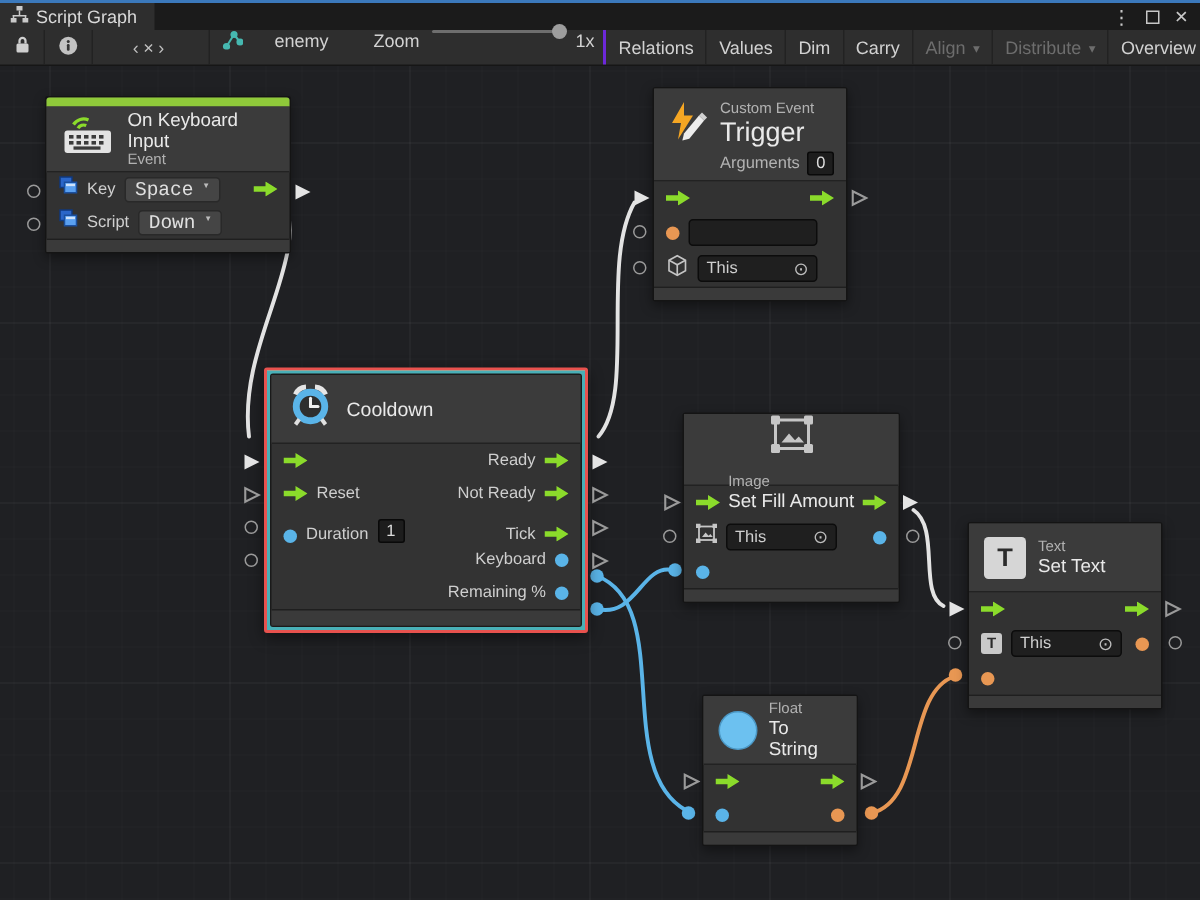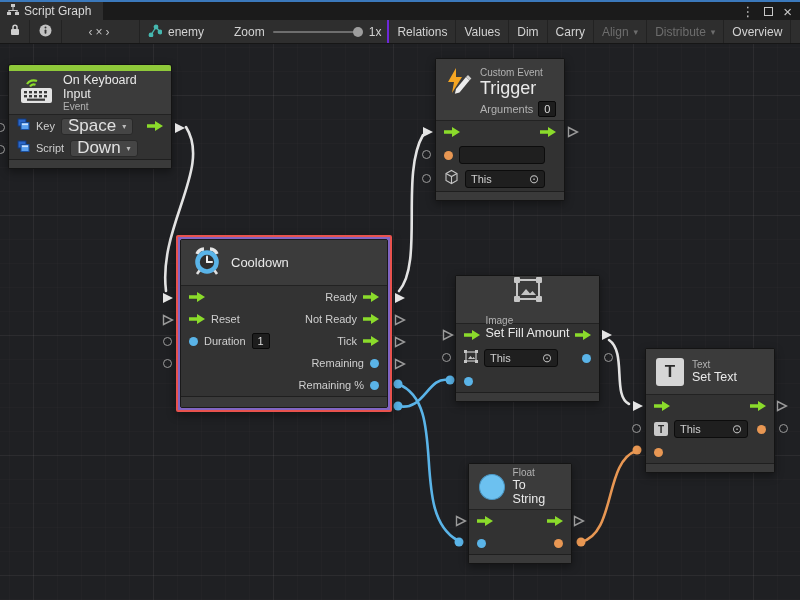--- a/index.html
+++ b/index.html
@@ -20,22 +20,22 @@
   
   .toolbar { position:absolute; left:0; top:20px; width:800px; height:24px; background:#2e2e2e;
     border-bottom:1px solid #161616; display:flex; align-items:stretch; color:#d2d2d2; font-size:12px; }
   .tbtn { display:flex; align-items:center; justify-content:center; padding:0 8px;
     border-right:1px solid #222; cursor:default; white-space:nowrap; }
   .tbtn.disabled { color:#6d6d6d; }
   .tbtn.has-caret::after { content:"▾"; font-size:9px; margin-left:5px; color:inherit; }
   .tb-left { display:flex; }
   .tb-icon { width:30px; }
   .tb-code { width:78px; color:#c0c0c0; letter-spacing:3px; font-size:12px; }
-  .tb-graph { display:flex; align-items:center; gap:6px; padding:0 10px 0 8px; border-right:0; }
-  .zoomwrap { display:flex; align-items:center; gap:8px; padding:0 6px; flex:1 1 auto; }
+  .tb-graph { display:flex; align-items:flex-start; gap:21px; padding:0 10px 0 8px; border-right:0; }
+  .zoomwrap { display:flex; align-items:flex-start; gap:8px; padding:0 6px; flex:1 1 auto; }
   .zoomtrack { position:relative; width:88px; height:2px; background:#6e6e6e; border-radius:1px; }
   .zoomhandle { position:absolute; right:-2px; top:-4px; width:10px; height:10px; border-radius:50%; background:#9d9d9d; }
   .tb-right { display:flex; margin-left:auto; }
   .tb-right .tbtn:first-child { border-left:2px solid #6d28d9; }
 
   
   .canvas { position:absolute; left:0; top:44px; width:800px; height:556px; background:#1f2023;
     background-image:
       linear-gradient(to right, rgba(255,255,255,0.045) 1px, transparent 1px),
       linear-gradient(to bottom, rgba(255,255,255,0.045) 1px, transparent 1px),
@@ -61,35 +61,35 @@
   .dot { width:9px; height:9px; border-radius:50%; flex:0 0 auto; }
   .dot.blue { background:var(--value-blue); }
   .dot.orange { background:var(--value-orange); }
   .dot.purple { background:var(--value-purple); }
 
   .field { background:#1f1f1f; border:1px solid #0c0c0c; border-radius:3px; height:18px;
     display:flex; align-items:center; color:#cfcfcf; font-size:11px; padding:0 5px; }
   .field.obj { justify-content:space-between; }
   .target-glyph { color:#bdbdbd; font-size:12px; margin-left:6px; }
   .dropdown { background:#454545; border:1px solid #292929; border-radius:3px; height:17px;
-    display:flex; align-items:center; gap:6px; color:#e0e0e0; font-size:17px; padding:0 6px; }
+    display:flex; align-items:flex-start; gap:6px; color:#e0e0e0; font-size:13px; padding:0 6px;font-family:Liberation Mono, monospace; }
   .dropdown::after { content:"▾"; font-size:8px; color:#bbb; }
   .chk { width:13px; height:13px; background:#1d1d1d; border:1px solid #090909; border-radius:2px; }
   .valbox { background:#1d1d1d; border:1px solid #090909; border-radius:2px; min-width:18px; height:16px;
     display:flex; align-items:center; justify-content:center; font-size:11px; color:#ddd; padding:0 3px; }
 
   
   .marker { position:absolute; line-height:0; }
   .tri polygon.f { fill:#e4e4e4; }
   .tri polygon.h { fill:none; stroke:#9a9a9a; stroke-width:1.4; }
   .pcirc { position:absolute; width:9px; height:9px; border:1.5px solid #9a9a9a; border-radius:50%; }
 
   
-  .selected { border:2px solid var(--selection-red); padding:2px; background:#d946ef;
-    box-shadow:inset 0 0 0 3px rgba(56,128,158,.55), 0 3px 10px rgba(0,0,0,.45); border-radius:2px; }
+  .selected { border:2px solid var(--selection-red); padding:2px; background:#5eead4;
+    box-shadow:inset 0 0 0 3px rgba(56,128,158,.55), 0 3px 10px rgba(0,0,0,.45); border-radius:2px;margin-top:10px; }
   .selected .inner-node { background:#333; border:1px solid #1a1a1a; }
 
   .kb-topbar { height:6px; background:#8fc93a; border-radius:2px 2px 0 0; }
 
   svg.wires { position:absolute; left:0; top:0; width:800px; height:600px; pointer-events:none; }
   .wire-white { stroke:var(--wire-white); } .wire-blue { stroke:var(--value-blue); } .wire-orange { stroke:var(--value-orange); }
   .wires path { fill:none; stroke-width:2.6px; stroke-linecap:round; }
 
   .iconT { background:#d6d6d6; color:#2b2b2b; font-weight:bold; border-radius:3px;
     display:flex; align-items:center; justify-content:center; }
@@ -197,21 +197,21 @@
         <circle cx="398" cy="406" r="4.5"></circle>
       <circle cx="459" cy="542" r="4.5"></circle>
         <circle cx="450" cy="380" r="4.5"></circle>
     </g>
     <g fill="#E89753">
       <circle cx="581" cy="542" r="4.5"></circle>
         <circle cx="637" cy="450" r="4.5"></circle>
     </g>
   </svg>
 
-  <div class="node" style="left:8px; top:64px; width:164px;">
+  <div class="node" style="left:30px; top:64px; width:164px;">
     <div class="kb-topbar"></div>
     <div class="nhead" style="height:44px;">
       <span>
         <svg width="36" height="26" viewBox="0 0 36 26">
           <path d="M8 6 a8 8 0 0 1 10 -3" fill="none" stroke="#8BDB2B" stroke-width="2.2"></path>
           <path d="M11 8.5 a4.5 4.5 0 0 1 5.5 -1.8" fill="none" stroke="#8BDB2B" stroke-width="2.2"></path>
           <rect x="2" y="10" width="31" height="15" rx="2" fill="#e3e3e3"></rect>
           <g fill="#3a3a3a">
             <rect x="5" y="13" width="3" height="2.4"></rect>
               <rect x="10" y="13" width="3" height="2.4"></rect>
@@ -368,34 +368,34 @@
                 <polygon points="0,3.2 8,3.2 8,0 16,5 8,10 8,6.8 0,6.8"></polygon>
               </svg></span>
           <span class="plabel">Reset</span>
           <span class="rgt">
             <span class="plabel">Not Ready</span>
             <span class="arrow"><svg width="16" height="10">
                   <polygon points="0,3.2 8,3.2 8,0 16,5 8,10 8,6.8 0,6.8"></polygon>
                 </svg></span>
           </span>
         </div>
-        <div class="nrow" style="height:22px;">
+        <div class="nrow" style="height:22px;align-items:flex-end;">
           <span class="dot blue"></span>
           <span class="plabel">Duration</span>
           <span class="valbox">1</span>
           <span class="rgt">
             <span class="plabel">Tick</span>
             <span class="arrow"><svg width="16" height="10">
                   <polygon points="0,3.2 8,3.2 8,0 16,5 8,10 8,6.8 0,6.8"></polygon>
                 </svg></span>
           </span>
         </div>
         <div class="nrow" style="height:22px;">
           <span class="rgt">
-            <span class="plabel">Remaining</span>
+            <span class="plabel">Keyboard</span>
             <span class="dot blue"></span>
           </span>
         </div>
         <div class="nrow" style="height:22px;">
           <span class="rgt">
             <span class="plabel">Remaining %</span>
             <span class="dot blue"></span>
           </span>
         </div>
       </div>

